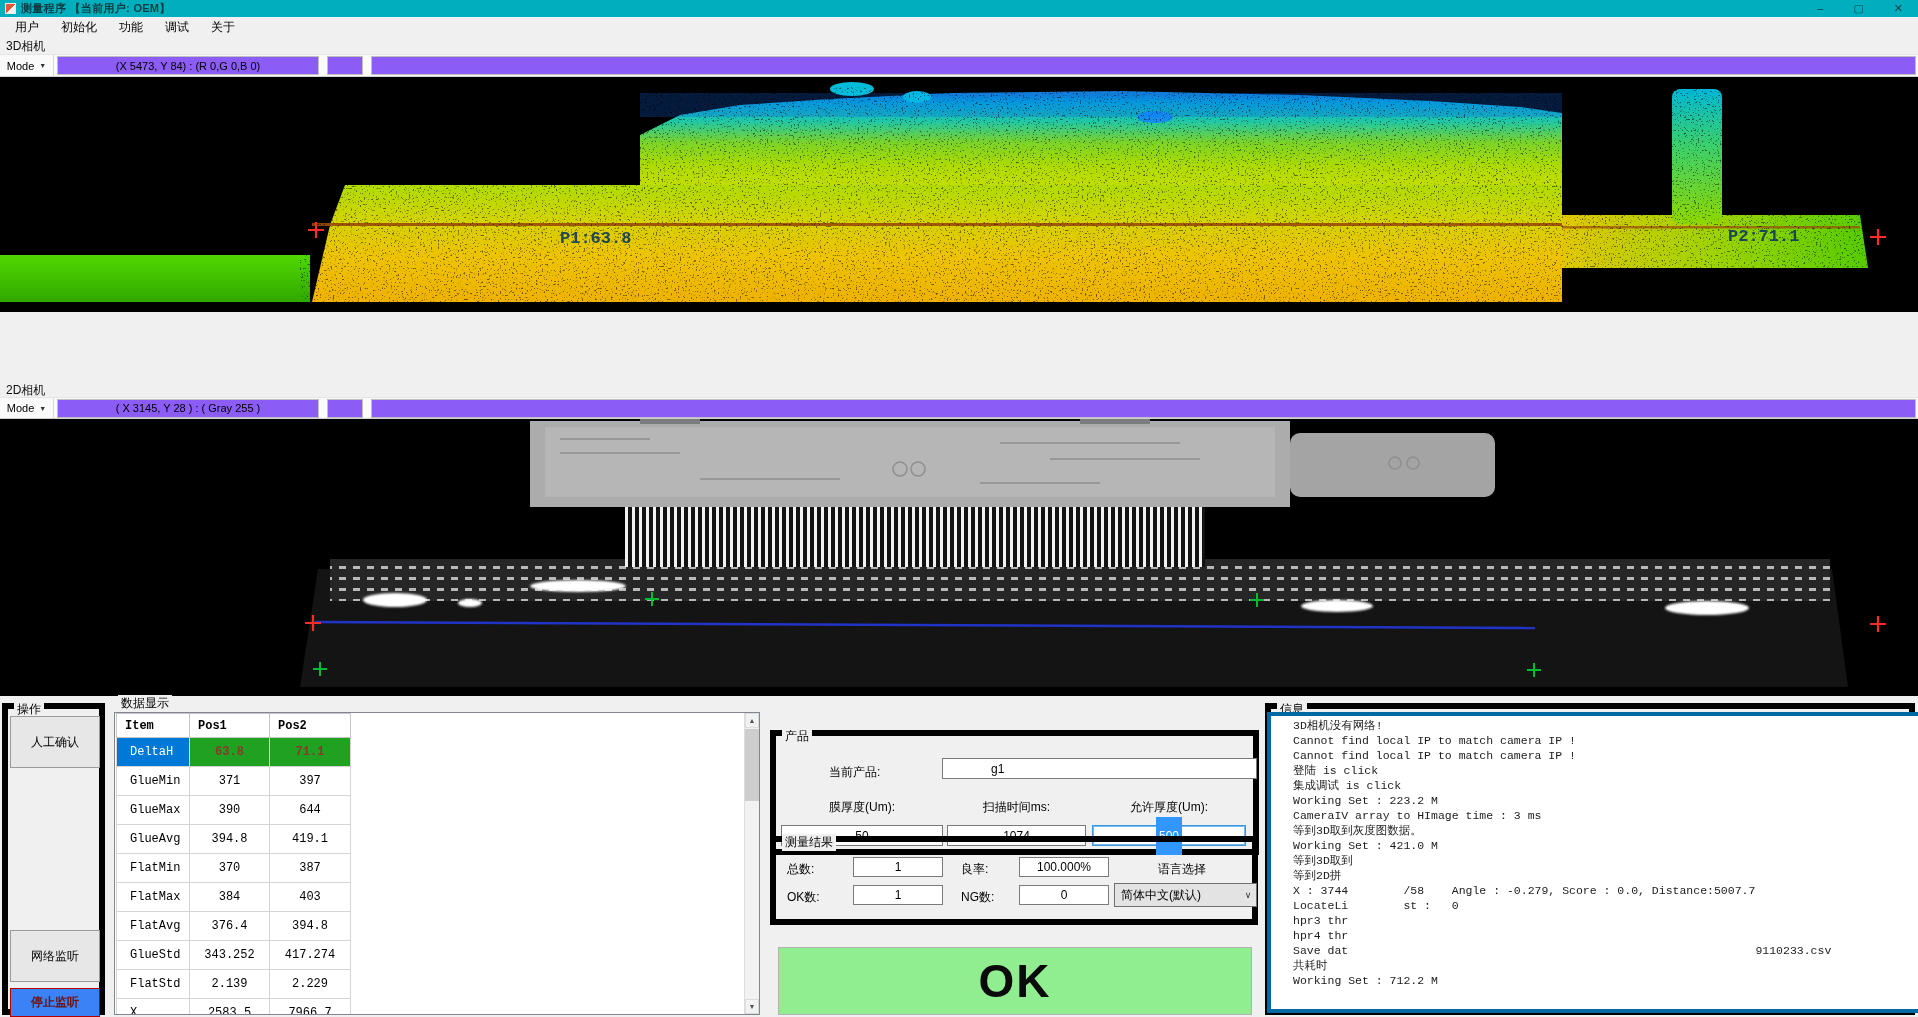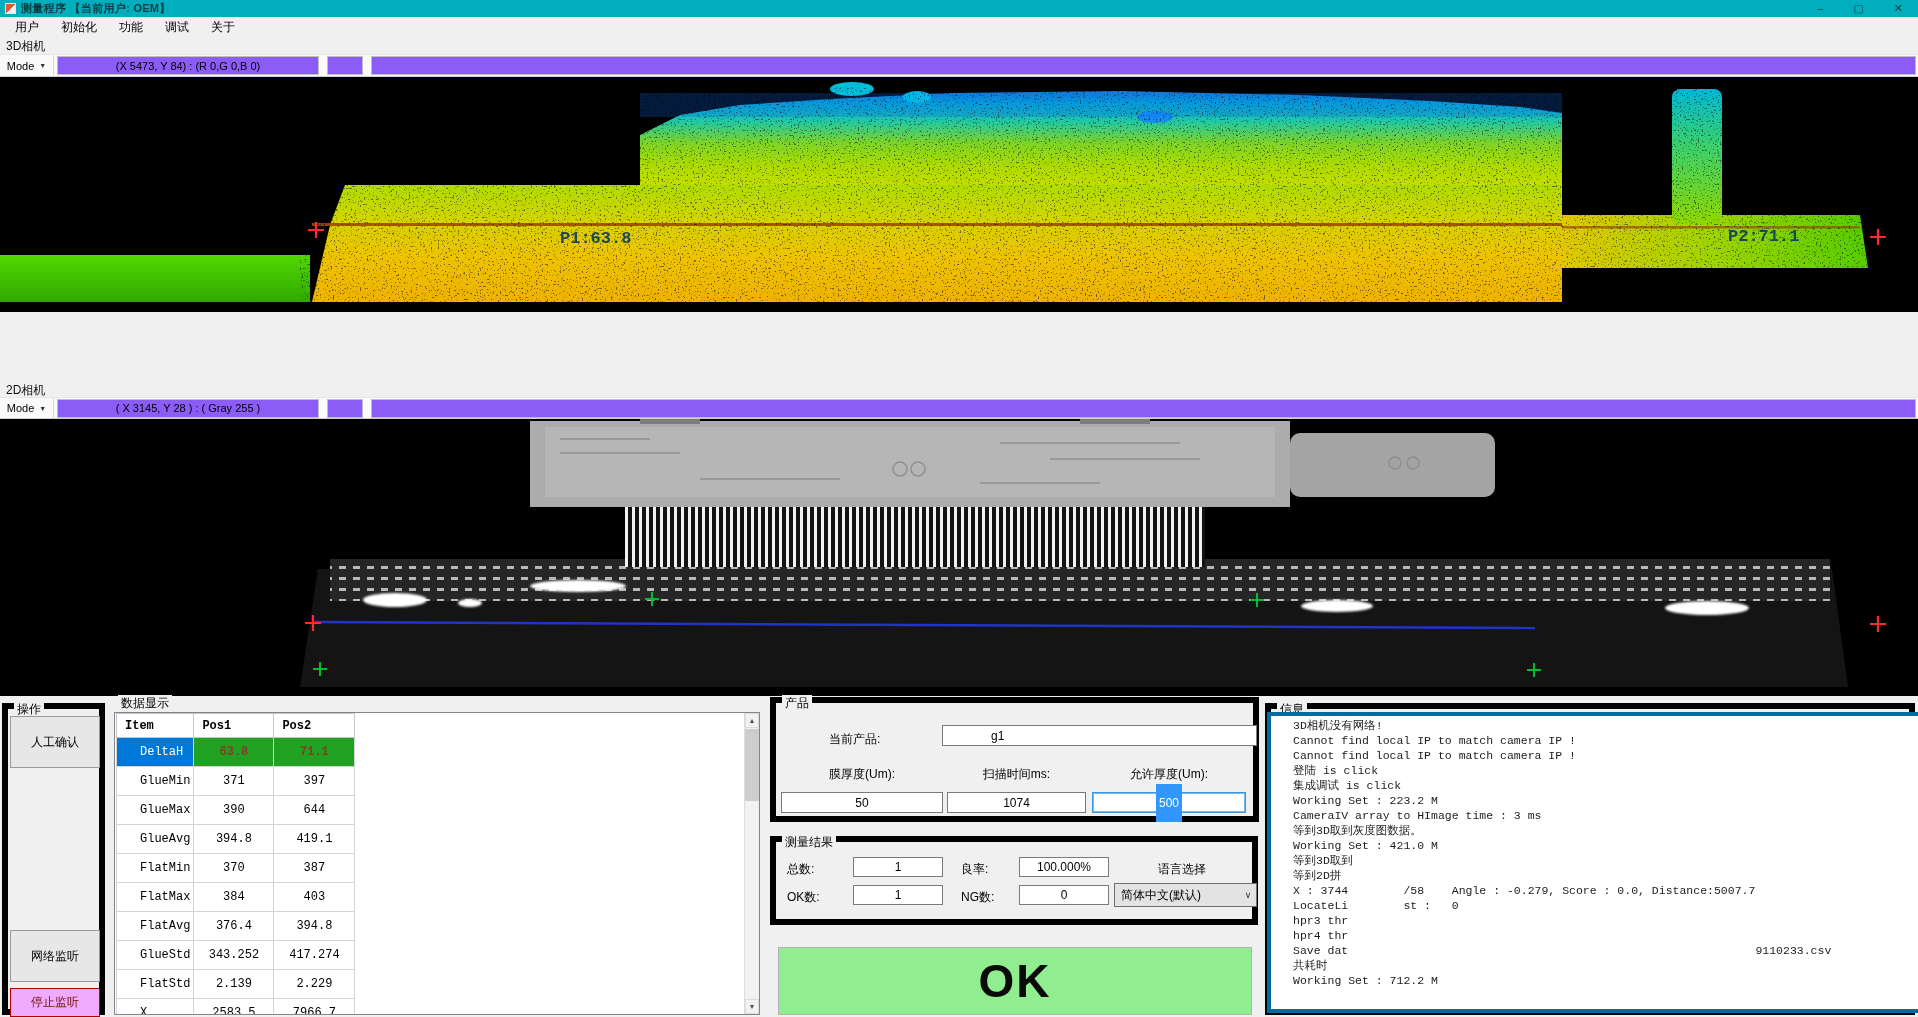--- a/index.html
+++ b/index.html
@@ -32,28 +32,28 @@
   .cam-img{position:absolute;left:0;width:1918px;background:#000}
   #img3d{top:77px;height:235px}
   #img2d{top:419px;height:277px}
 
   
   .group{position:absolute;border:6px solid #000000}
   .glabel{position:absolute;top:-8px;left:6px;background:#f0f0f0;padding:0 3px;font-size:12px}
 
   
   .btn{position:absolute;background:#e7e7e7;border:1px solid #9a9a9a;display:flex;align-items:center;justify-content:center;font-size:12px}
-  .btn-red{background:#f0abfc;border-color:#b40000;color:#70100a;font-weight:normal}
+  .btn-red{background:#3b82f6;border-color:#b40000;color:#70100a;font-weight:bold}
 
   
   .lv{position:absolute;left:114px;top:712px;width:646px;height:303px;background:#fff;border:1px solid #82878f;overflow:hidden}
   .lv table{border-collapse:collapse;table-layout:fixed;font-family:"Liberation Mono","DejaVu Sans Mono",monospace;font-size:12px;margin-left:1px}
   .lv th{font-weight:bold;border:1px solid #c6c6c6;height:24px;text-align:left;padding:0 8px;background:#fff}
   .lv td{border:1px solid #d4d4d4;height:29px;text-align:center;padding:0 3px}
-  .lv td.item{text-align:left;padding-left:23px}
+  .lv td.item{text-align:left;padding-left:13px}
   .delta-row td.item{background:#0078D7;color:#fff}
   .delta-row td.val{background:#21A121;color:#873b28;font-weight:bold}
 
   
   .sb{position:absolute;left:744px;top:713px;width:15px;height:301px;background:#f2f2f2;border-left:1px solid #ddd}
   .sb-arrow{position:absolute;left:0;width:14px;height:15px;background:#f2f2f2;border:1px solid #dcdcdc;display:flex;align-items:center;justify-content:center;font-size:7px;color:#505050}
   .sb-up{top:0}.sb-down{bottom:0}
   .sb-thumb{position:absolute;left:0;top:16px;width:14px;height:72px;background:#cdcdcd}
 
   
@@ -313,21 +313,21 @@
         </tr>
       </tbody>
   </table>
 </div>
 <div class="sb">
   <div class="sb-arrow sb-up">▲</div>
   <div class="sb-thumb"></div>
   <div class="sb-arrow sb-down">▼</div>
 </div>
 
-<div class="group" style="left:770px;top:697px;width:489px;height:125px">
+<div class="group" style="left:770px;top:730px;width:489px;height:125px">
   <span class="glabel">产品</span>
   <span class="lbl" style="left:53px;top:28px">当前产品:</span>
   <input class="field" style="left: 166px; top: 22px; width: 315px; height: 21px; text-align: left; padding-left: 48px;" readonly="" value="g1">
   <span class="lbl lbl-c" style="left:5px;top:63px;width:162px">膜厚度(Um):</span>
   <span class="lbl lbl-c" style="left:171px;top:63px;width:139px">扫描时间ms:</span>
   <span class="lbl lbl-c" style="left:316px;top:63px;width:154px">允许厚度(Um):</span>
   <input class="field" style="left: 5px; top: 89px; width: 162px; height: 21px;" readonly="" value="50">
   <input class="field" style="left: 171px; top: 89px; width: 139px; height: 21px;" readonly="" value="1074">
   <div class="field field-sel" style="left:316px;top:89px;width:154px;height:21px">
     <span class="selval">500</span>

